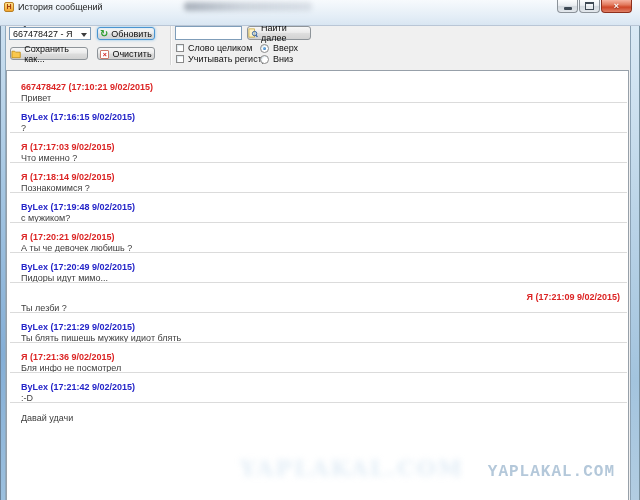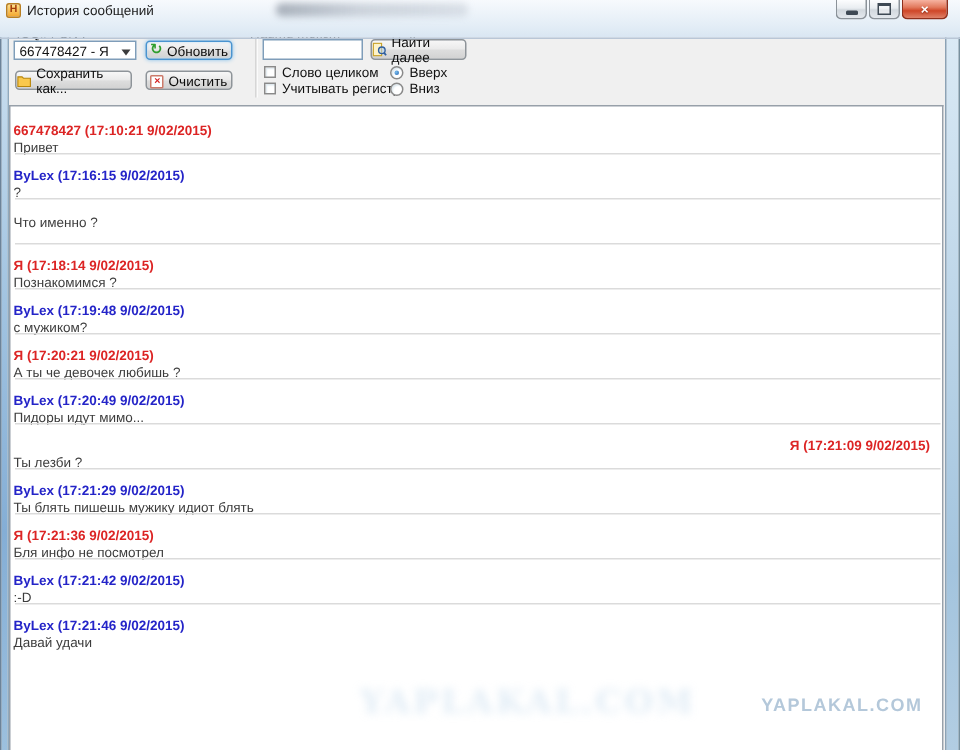--- a/index.html
+++ b/index.html
@@ -59,29 +59,29 @@
   .checkbox { width:8px; height:8px; background:#fff; border:1px solid #8a8a8a; box-shadow:inset 1px 1px 1px #dfe9ef; }
   .radio { width:9px; height:9px; border-radius:50%; background:#fff; border:1px solid #8a8a8a;
            box-shadow:inset 1px 1px 1px #dfe9ef; position:relative; }
   .radio-row.checked .radio::after { content:""; position:absolute; left:2px; top:2px; width:3px; height:3px;
            border-radius:50%; background:radial-gradient(circle at 35% 35%, #7cc0f0, #1e5fae); }
 
   
   .content { position:absolute; left:6px; top:70px; width:623px; height:430px; background:#fff;
              border:1px solid #97a0a9; border-bottom:none; }
   .message-list { position:relative; padding-top:8px; }
-  .msg { position:relative; height:30px; padding:3px 8px 0 2px; }
+  .msg { position:relative; height:30px; padding:3px 8px 0 14px; }
   .msg::after { content:""; position:absolute; left:3px; right:1px; bottom:6px; border-top:1px solid #dbdbdb; }
   .msg:last-child::after { display:none; }
   .msg-header { font-size:9px; font-weight:bold; line-height:10px; white-space:nowrap; }
   .msg-text { font-size:9px; line-height:11px; margin-top:1px; white-space:nowrap; }
 
   
-  .watermark { position:absolute; right:25px; top:463px; font-family:Liberation Sans, sans-serif;
-               font-weight:bold; font-size:12px; letter-spacing:1px; z-index:6; }
+  .watermark { position:absolute; right:25px; top:463px; font-family:Liberation Mono, monospace;
+               font-weight:bold; font-size:16px; letter-spacing:1px; z-index:6; }
   .ghost-watermark { position:absolute; left:240px; top:455px; font-family:"DejaVu Serif","Liberation Serif",serif;
                      font-weight:bold; font-size:22px; letter-spacing:2px; color:rgba(160,195,225,.30);
                      filter:blur(3px); z-index:3; }
 </style>
 </head>
 <body>
 
 <div class="screen">
 
   <div class="titlebar">
@@ -166,20 +166,21 @@
     <div class="message-list">
         <div class="msg">
     <div class="msg-header" style="color: rgb(220, 36, 36);">667478427 (17:10:21 9/02/2015)</div>
     <div class="msg-text" style="color: rgb(61, 61, 61);">Привет</div>
   </div>
         <div class="msg">
     <div class="msg-header" style="color: rgb(36, 36, 200);">ByLex (17:16:15 9/02/2015)</div>
     <div class="msg-text" style="color: rgb(61, 61, 61);">?</div>
   </div>
         <div class="msg">
+    <div class="msg-header" style="color: rgb(220, 36, 36);">Я (17:17:03 9/02/2015)</div>
     <div class="msg-text" style="color: rgb(61, 61, 61);">Что именно ?</div>
   </div>
         <div class="msg">
     <div class="msg-header" style="color: rgb(220, 36, 36);">Я (17:18:14 9/02/2015)</div>
     <div class="msg-text" style="color: rgb(61, 61, 61);">Познакомимся ?</div>
   </div>
         <div class="msg">
     <div class="msg-header" style="color: rgb(36, 36, 200);">ByLex (17:19:48 9/02/2015)</div>
     <div class="msg-text" style="color: rgb(61, 61, 61);">с мужиком?</div>
   </div>
@@ -201,21 +202,20 @@
   </div>
         <div class="msg">
     <div class="msg-header" style="color: rgb(220, 36, 36);">Я (17:21:36 9/02/2015)</div>
     <div class="msg-text" style="color: rgb(61, 61, 61);">Бля инфо не посмотрел</div>
   </div>
         <div class="msg">
     <div class="msg-header" style="color: rgb(36, 36, 200);">ByLex (17:21:42 9/02/2015)</div>
     <div class="msg-text" style="color: rgb(61, 61, 61);">:-D</div>
   </div>
         <div class="msg">
-    <div class="msg-header" style="color: rgb(36, 36, 200);">ByLex (17:21:46 9/02/2015)</div>
     <div class="msg-text" style="color: rgb(61, 61, 61);">Давай удачи</div>
   </div>
       </div>
   </div>
 
   <div class="ghost-watermark">YAPLAKAL.COM</div>
   <div class="watermark" style="color: rgb(180, 200, 218);">YAPLAKAL.COM</div>
 </div>
 
 </body></html>

